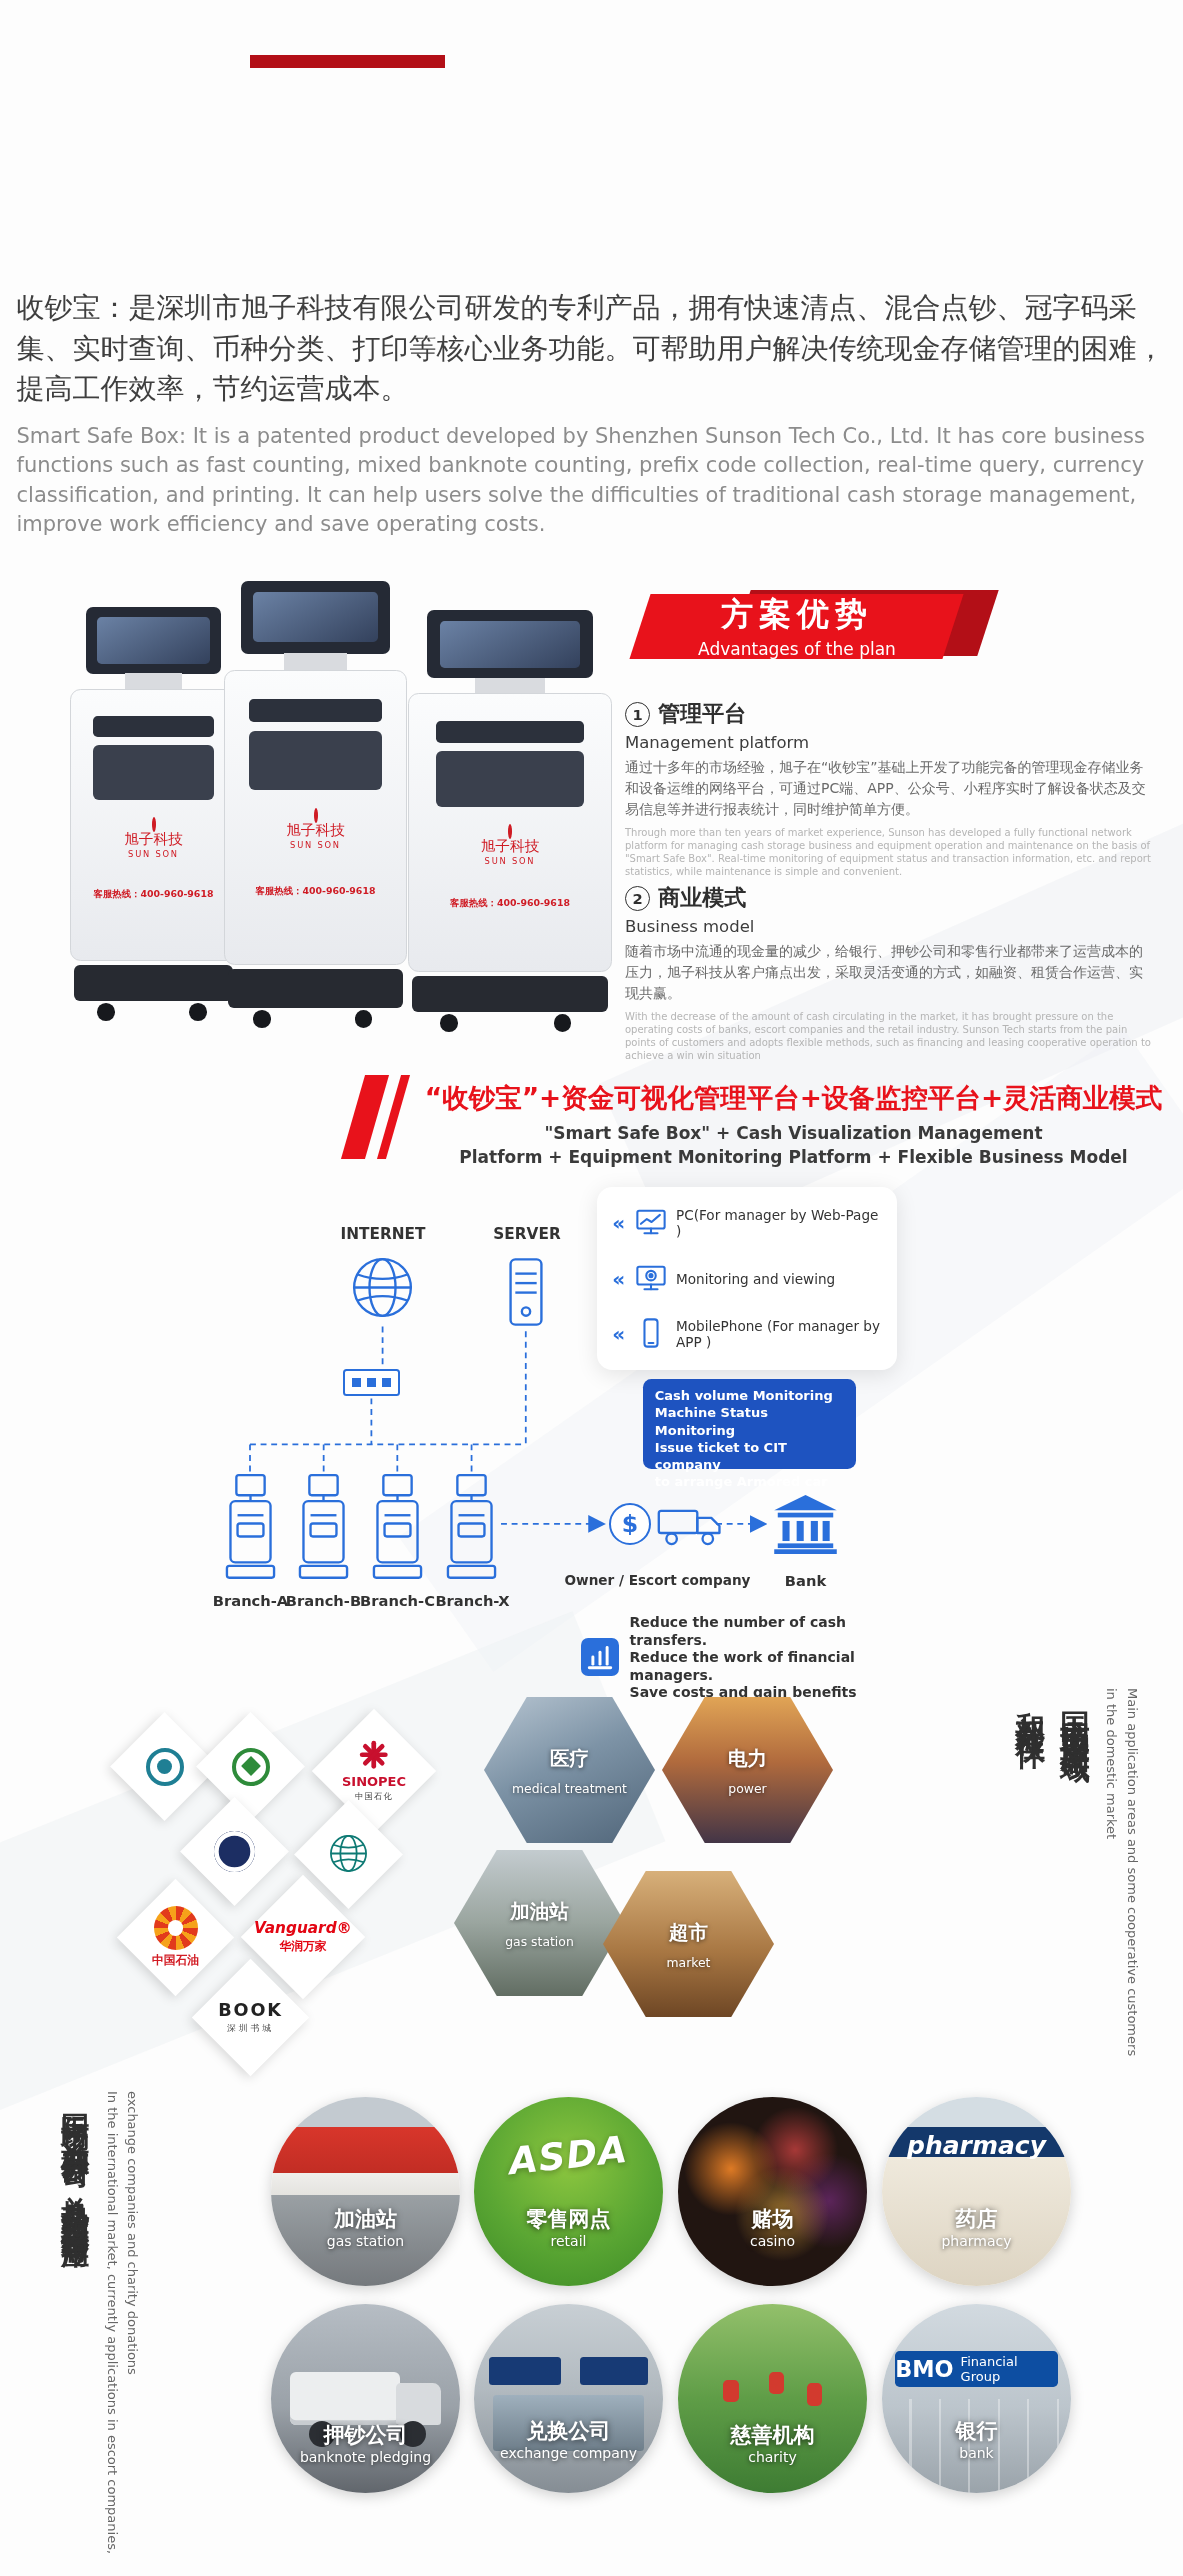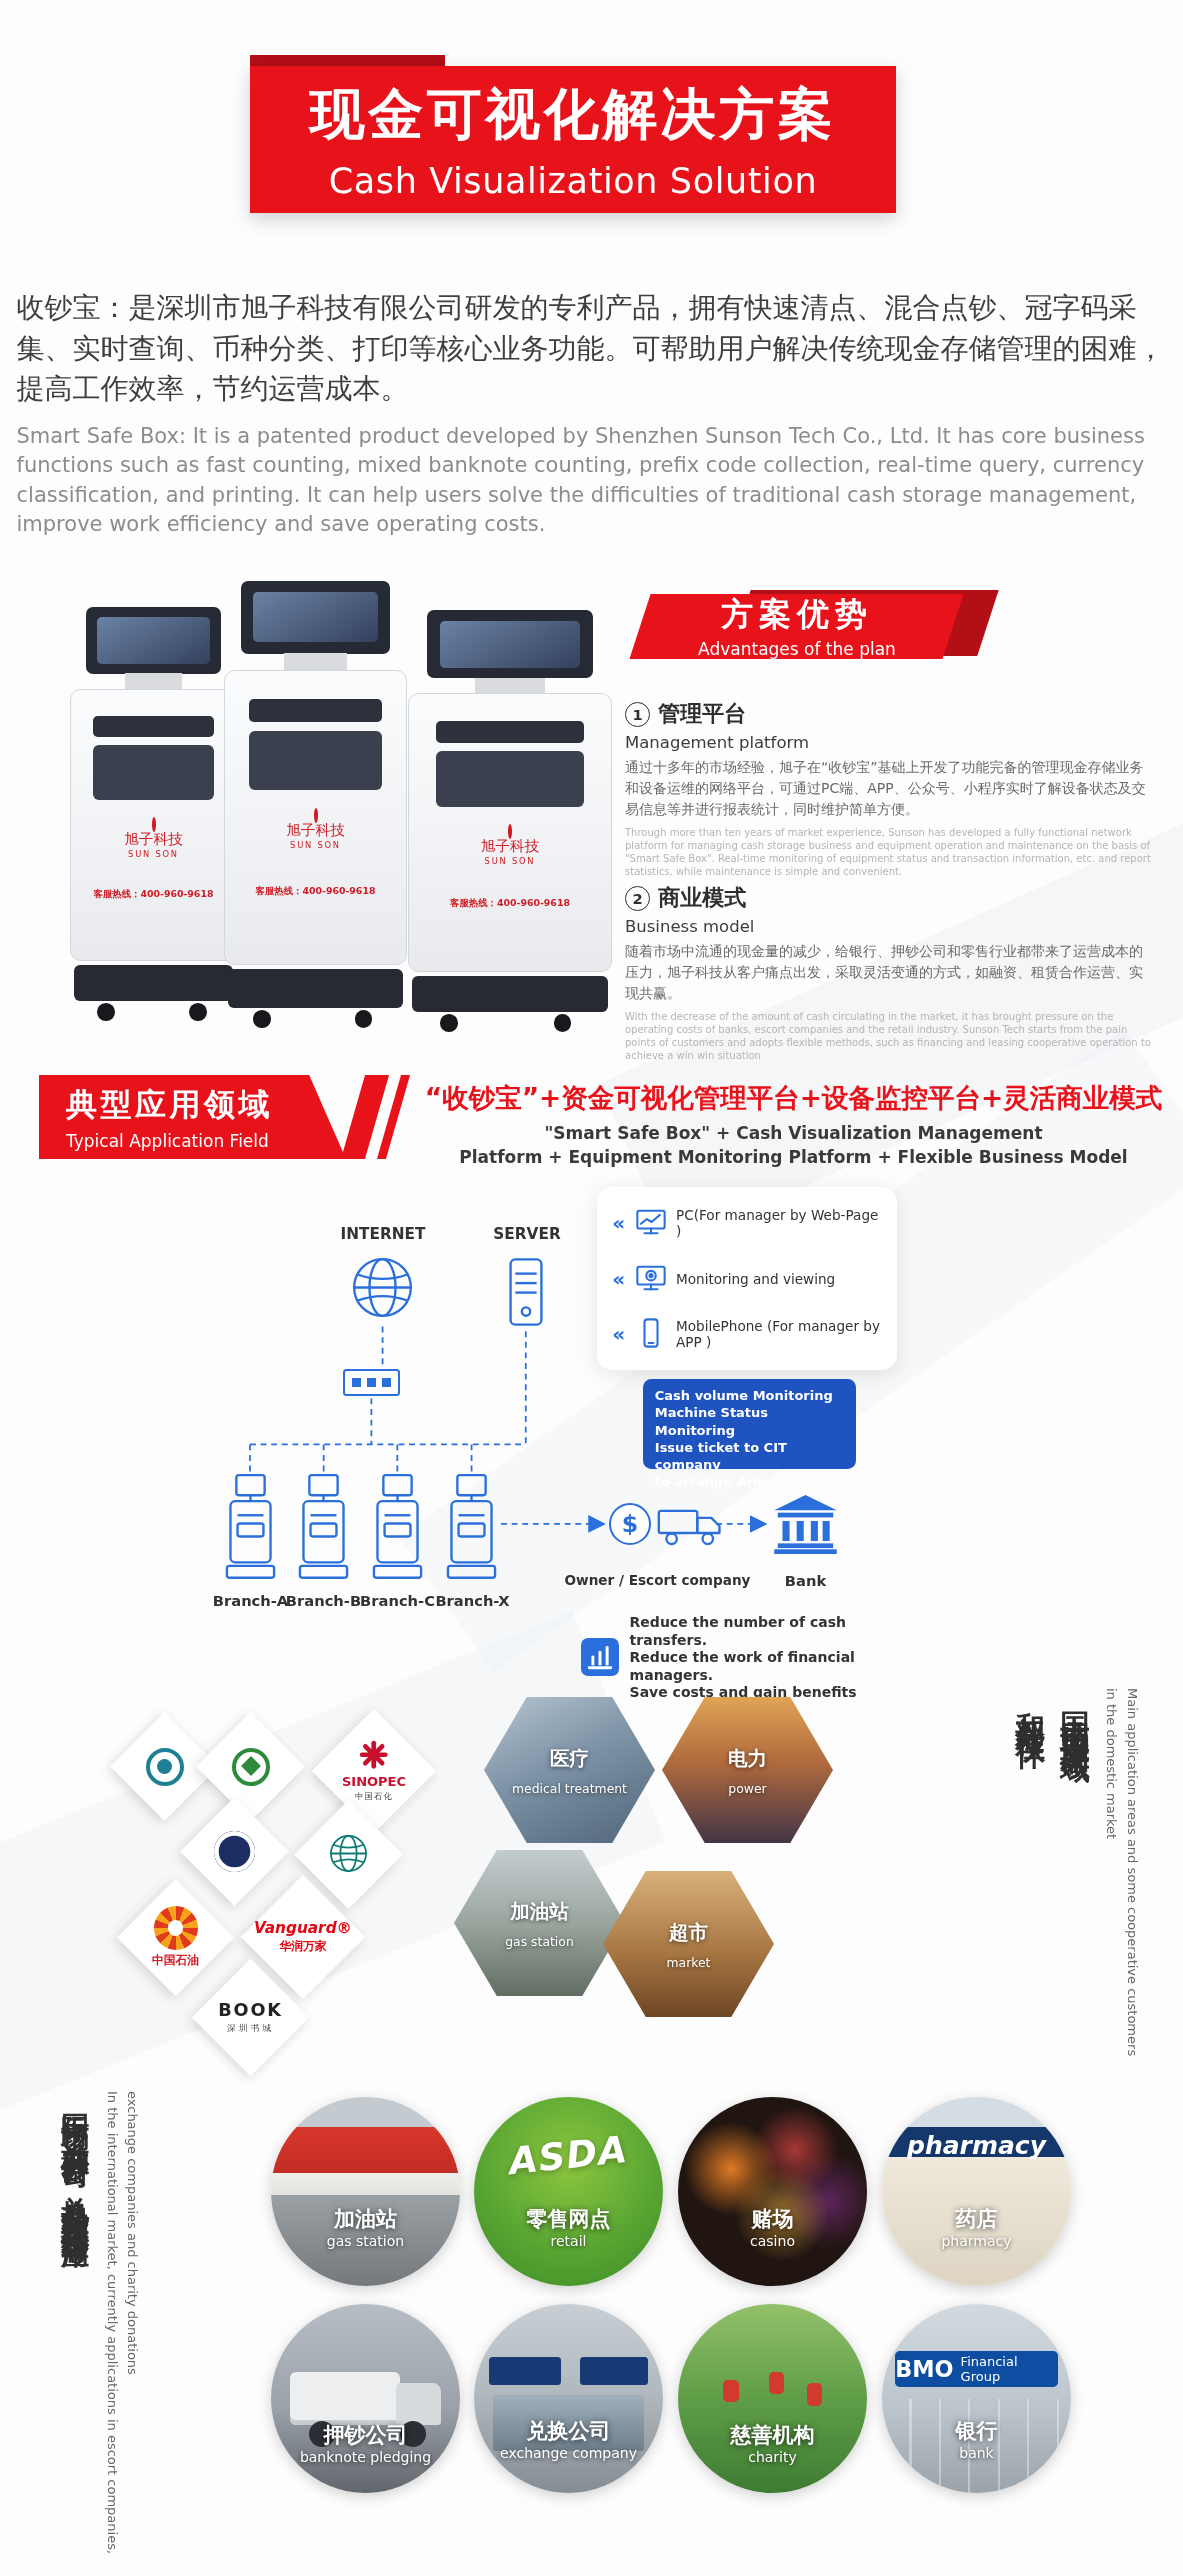--- a/index.html
+++ b/index.html
@@ -173,24 +173,20 @@
 </head>
 <body>
 
 <div class="page">
 
   <div class="band band1"></div>
   <div class="band band2"></div>
   <div class="band band3"></div>
 
   <div class="hdr-fold"></div>
-  <div class="hdr">
-    <div class="hdr-title">现金可视化解决方案</div>
-    <div class="hdr-sub">Cash Visualization Solution</div>
-  </div>
 
   <div class="intro-zh">收钞宝：是深圳市旭子科技有限公司研发的专利产品，拥有快速清点、混合点钞、冠字码采集、实时查询、币种分类、打印等核心业务功能。可帮助用户解决传统现金存储管理的困难，提高工作效率，节约运营成本。</div>
   <div class="intro-en">Smart Safe Box: It is a patented product developed by Shenzhen Sunson Tech Co., Ltd. It has core business functions such as fast counting, mixed banknote counting, prefix code collection, real-time query, currency classification, and printing. It can help users solve the difficulties of traditional cash storage management, improve work efficiency and save operating costs.</div>
 
   <div class="kiosk" style="left:65px;top:607px;width:177px;height:419px">
     <div class="k-head"></div>
     <div class="k-screen"></div>
     <div class="k-neck"></div>
     <div class="k-body"></div>
     <div class="k-slot"></div>
@@ -260,24 +256,20 @@
   <div class="adv-item" style="top:883px">
     <div class="ai-title">
       <span class="num-circle">2</span>
       <span>商业模式</span>
     </div>
     <div class="ai-en">Business model</div>
     <div class="ai-zh">随着市场中流通的现金量的减少，给银行、押钞公司和零售行业都带来了运营成本的压力，旭子科技从客户痛点出发，采取灵活变通的方式，如融资、租赁合作运营、实现共赢。</div>
     <div class="ai-body-en">With the decrease of the amount of cash circulating in the market, it has brought pressure on the operating costs of banks, escort companies and the retail industry. Sunson Tech starts from the pain points of customers and adopts flexible methods, such as financing and leasing cooperative operation to achieve a win win situation</div>
   </div>
 
-  <div class="app-banner">
-    <div class="ab-zh">典型应用领域</div>
-    <div class="ab-en">Typical Application Field</div>
-  </div>
   <div class="app-stripe app-s1"></div>
   <div class="app-stripe app-s2"></div>
   <div class="headline-zh">“收钞宝”+资金可视化管理平台+设备监控平台+灵活商业模式</div>
   <div class="headline-en">
     <div>"Smart Safe Box" + Cash Visualization Management</div>
     <div>Platform + Equipment Monitoring Platform + Flexible Business Model</div>
   </div>
 
   <svg class="diag-lines" width="767" height="495" viewBox="0 0 1300 840">
     <defs>

